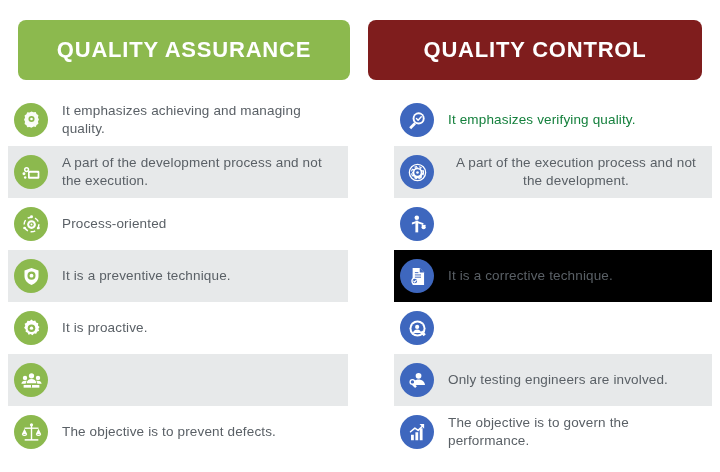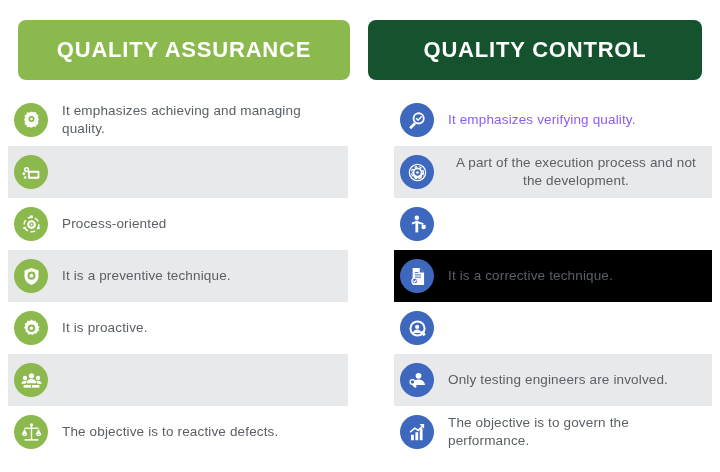--- a/index.html
+++ b/index.html
@@ -110,21 +110,21 @@
 </style>
 </head>
 <body style="background: rgb(255, 255, 255);">
 
 <div class="infographic">
 
   <div class="header-row">
     <div class="header-pill header-left" style="background: rgb(140, 185, 78);">
       <span class="header-title">QUALITY ASSURANCE</span>
     </div>
-    <div class="header-pill header-right" style="background: #14532d;">
+    <div class="header-pill header-right" style="background: #7f1d1d;">
       <span class="header-title">QUALITY CONTROL</span>
     </div>
   </div>
 
   <div class="columns">
     <div class="column column-left">
         <div class="row plain">
           <span class="row-icon icon-green" style="background: rgb(140, 185, 78);">
             <svg width="21" height="21" viewBox="0 0 24 24">
               <path fill="#fff" d="M12 1.6l2.3 1.1 2.5-.4 1 2.3 2.1 1.4-.5 2.5 1.1 2.3-1.1 2.3.5 2.5-2.1 1.4-1 2.3-2.5-.4L12 20.4l-2.3-1.1-2.5.4-1-2.3-2.1-1.4.5-2.5L3.5 11l1.1-2.3-.5-2.5 2.1-1.4 1-2.3 2.5.4z" opacity=".95"></path>
@@ -139,20 +139,21 @@
           <span class="row-icon icon-green" style="background: rgb(140, 185, 78);">
             <svg width="21" height="21" viewBox="0 0 24 24">
               <rect x="8" y="10" width="13" height="9" rx="1.4" fill="#fff"></rect>
               <rect x="10" y="12.2" width="9" height="4.6" rx=".6" fill="#8cb94e"></rect>
               <circle cx="6.4" cy="8.6" r="3" fill="#fff"></circle>
               <circle cx="6.4" cy="8.6" r="1.3" fill="#8cb94e"></circle>
               <circle cx="3.4" cy="13.4" r="1.7" fill="#fff"></circle>
               <circle cx="4.8" cy="17.6" r="1.4" fill="#fff"></circle>
             </svg>
           </span>
+          <span class="row-text" style="color: rgb(90, 96, 102);">A part of the development process and not the execution.</span>
         </div>
         <div class="row plain">
           <span class="row-icon icon-green" style="background: rgb(140, 185, 78);">
             <svg width="21" height="21" viewBox="0 0 24 24">
               <circle cx="12" cy="12" r="8.4" fill="none" stroke="#fff" stroke-width="1.7" stroke-dasharray="5.5 3.2"></circle>
               <circle cx="12" cy="12" r="5" fill="#fff"></circle>
               <circle cx="12" cy="12" r="2.6" fill="#8cb94e"></circle>
               <circle cx="12" cy="12" r="1.1" fill="#fff"></circle>
               <circle cx="12" cy="3.1" r="1.7" fill="#fff"></circle>
               <circle cx="20" cy="16" r="1.5" fill="#fff"></circle>
@@ -198,34 +199,34 @@
           <span class="row-icon icon-green" style="background: rgb(140, 185, 78);">
             <svg width="21" height="21" viewBox="0 0 24 24">
               <path fill="#fff" d="M11.2 3.1h1.6v17.4h-1.6z"></path>
               <path fill="#fff" d="M4.2 19.6h15.6v1.7H4.2z"></path>
               <circle cx="12" cy="3.2" r="1.8" fill="#fff"></circle>
               <path d="M4 7.1h16" stroke="#fff" stroke-width="1.5"></path>
               <path fill="#fff" d="M4 7.6l-3 6.2h6zm16 0l-3 6.2h6z"></path>
               <path d="M1.4 13.9a3.1 3.1 0 005.2 0m10.8 0a3.1 3.1 0 005.2 0" fill="none" stroke="#fff" stroke-width="1.4"></path>
             </svg>
           </span>
-          <span class="row-text" style="color: rgb(90, 96, 102);">The objective is to reactive defects.</span>
+          <span class="row-text" style="color: rgb(90, 96, 102);">The objective is to prevent defects.</span>
         </div>
       </div>
     <div class="column column-right">
         <div class="row plain">
           <span class="row-icon icon-blue" style="background: rgb(62, 103, 190);">
             <svg width="21" height="21" viewBox="0 0 24 24">
               <circle cx="13.3" cy="9.6" r="6.9" fill="#fff"></circle>
               <circle cx="13.3" cy="9.6" r="4.7" fill="#3e67be"></circle>
               <path d="M10.8 9.7l1.9 2 3.6-4" fill="none" stroke="#fff" stroke-width="1.6" stroke-linecap="round" stroke-linejoin="round"></path>
               <path fill="#fff" d="M8.1 14.1l2.2 2.2-5.6 5.6-2.2-2.2z"></path>
             </svg>
           </span>
-          <span class="row-text" style="color: #8b5cf6;">It emphasizes verifying quality.</span>
+          <span class="row-text" style="color: #15803d;">It emphasizes verifying quality.</span>
         </div>
         <div class="row striped" style="background: rgb(231, 233, 234); text-align: center;">
           <span class="row-icon icon-blue" style="background: rgb(62, 103, 190);">
             <svg width="21" height="21" viewBox="0 0 24 24">
               <circle cx="12" cy="12" r="9.3" fill="none" stroke="#fff" stroke-width="1.5"></circle>
               <circle cx="12" cy="12" r="6.9" fill="none" stroke="#fff" stroke-width="1.3" stroke-dasharray="3.2 2.4"></circle>
               <path fill="#fff" d="M12 5.7l1.6 1.4 2.1-.3.6 2 1.9 1-.5 2.1.9 1.9-1.5 1.5-.2 2.1-2.1.3-1.5 1.5-1.9-.9-2.1.5-1-1.9-2-.6.3-2.1L5.7 12l1.4-1.6-.3-2.1 2-.6 1-1.9 2.1.5z"></path>
               <circle cx="12" cy="12" r="3.6" fill="#3e67be"></circle>
               <circle cx="12" cy="12" r="1.5" fill="#fff"></circle>
             </svg>

